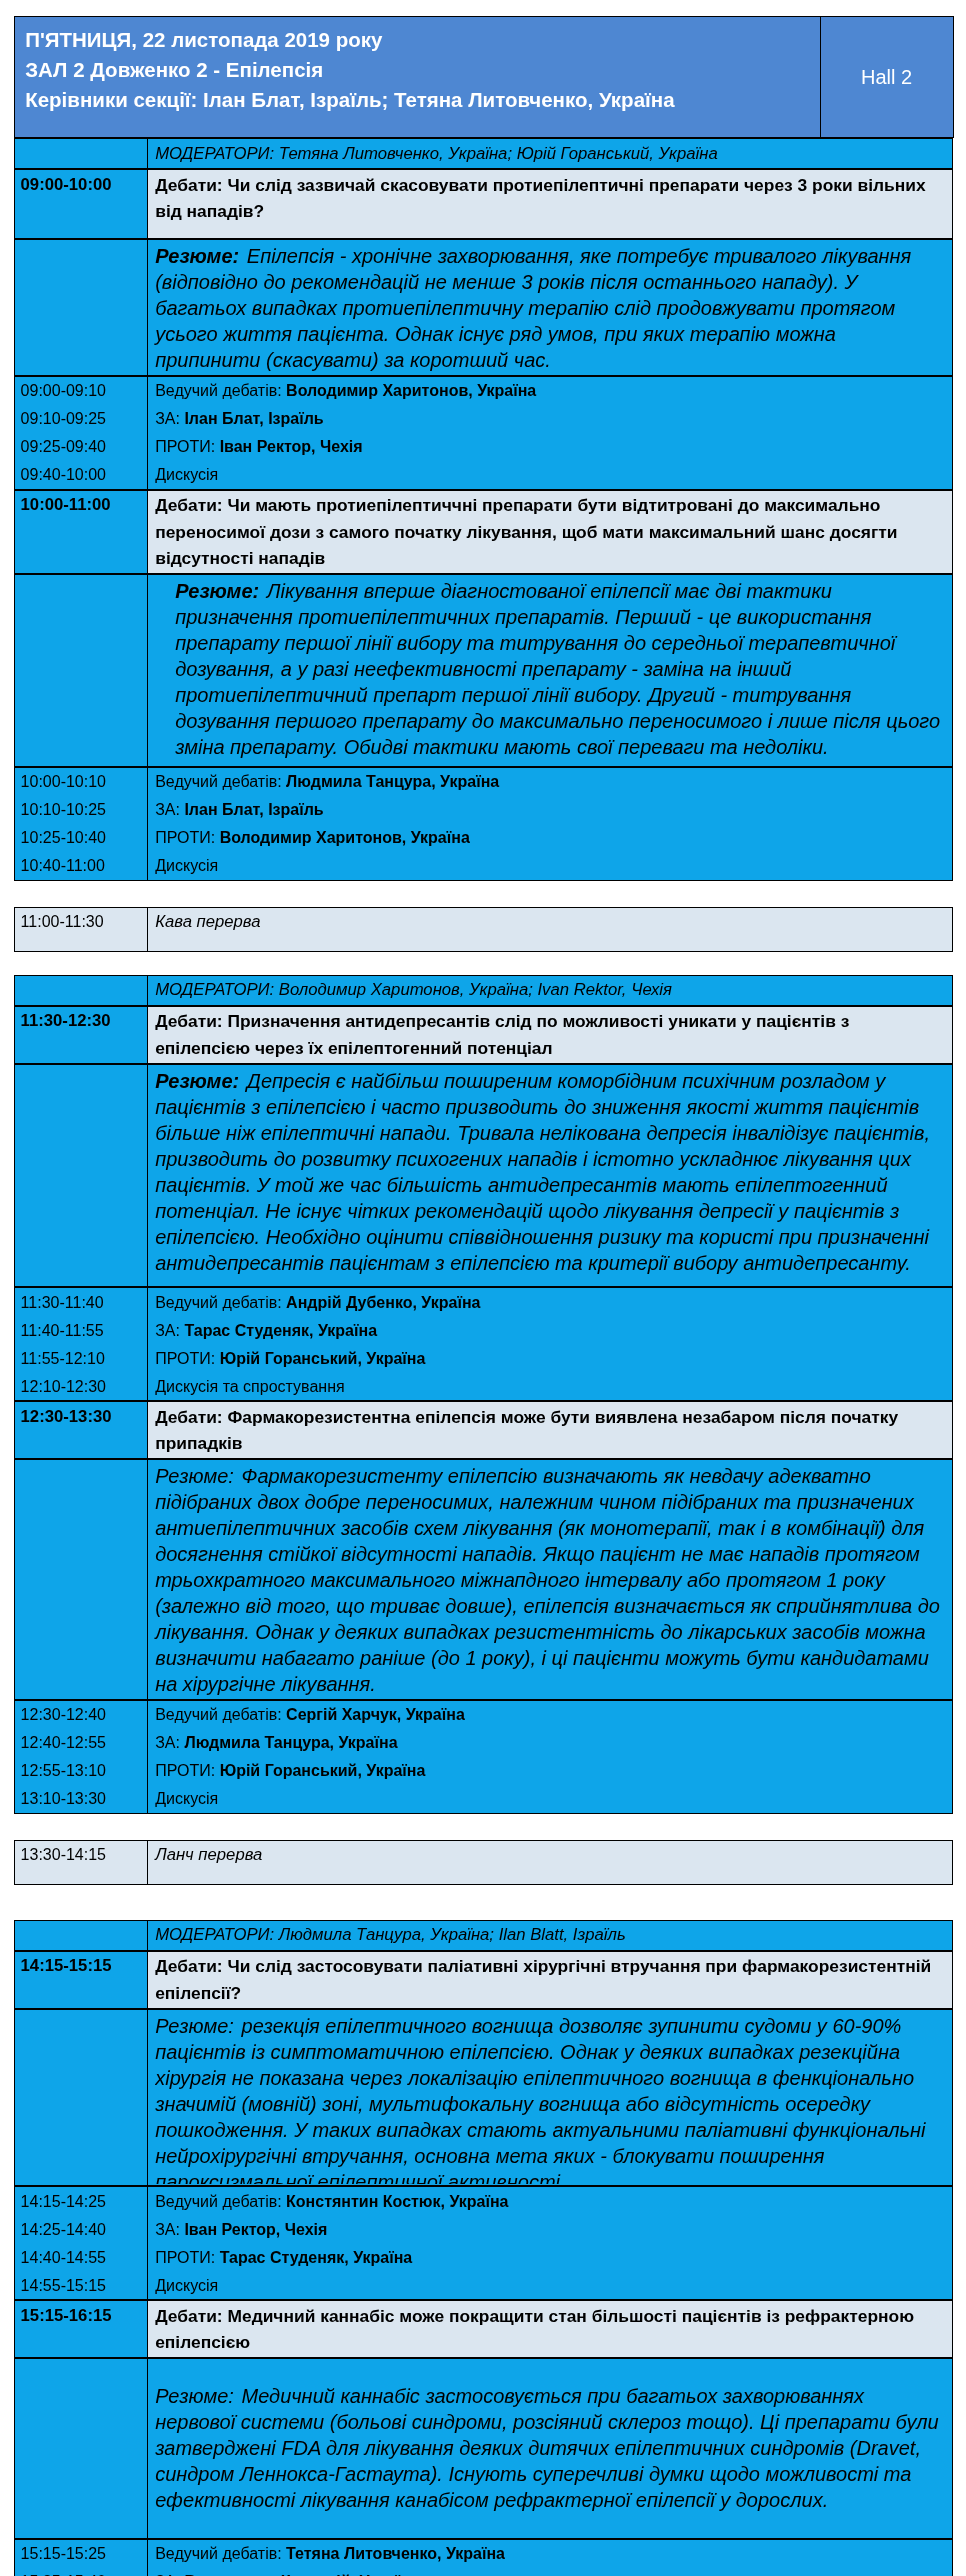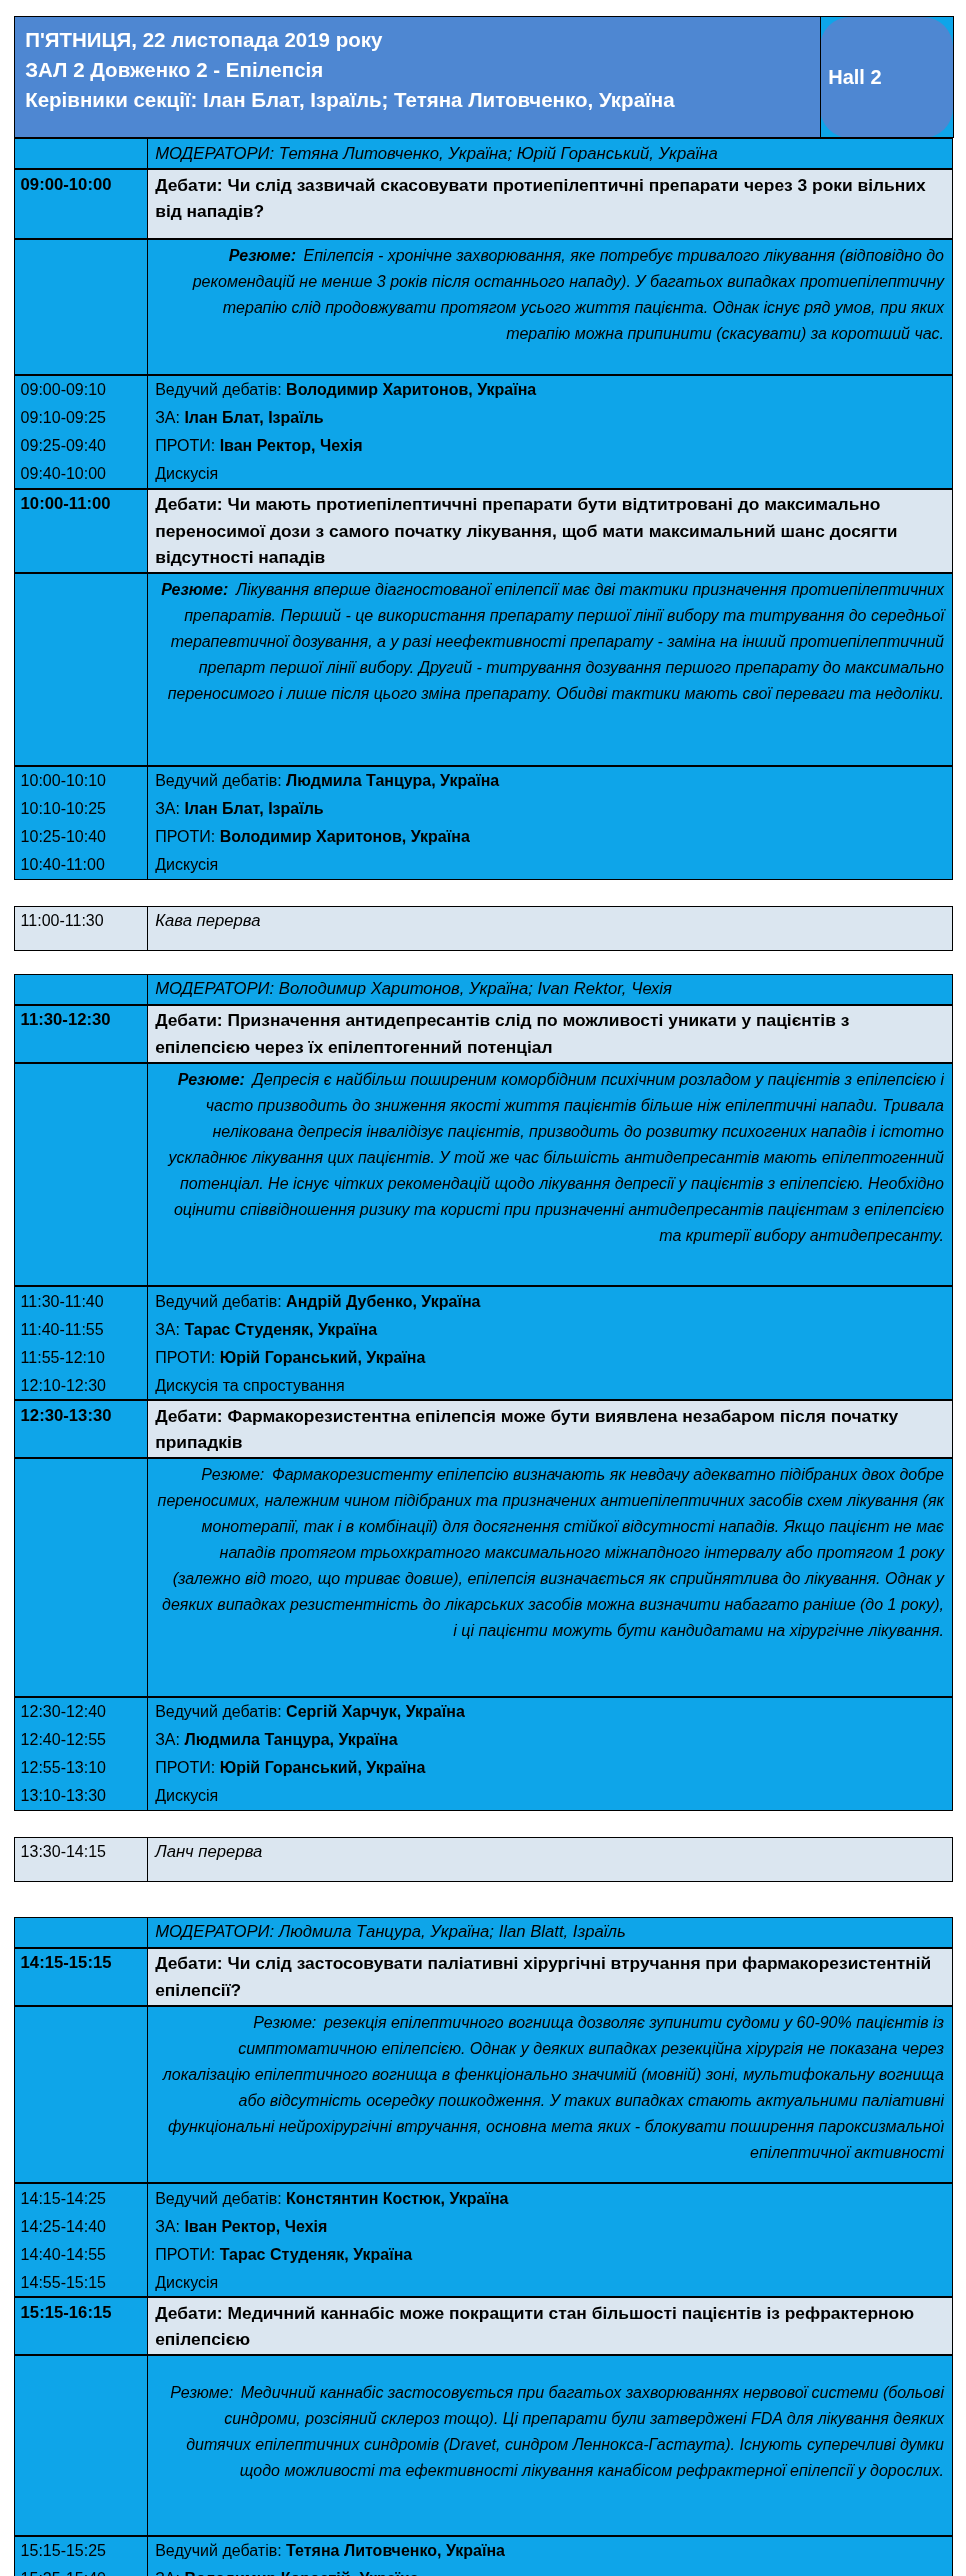--- a/index.html
+++ b/index.html
@@ -41,54 +41,54 @@
   }
   .hdr-main div{
     font-weight:bold;
     font-size:20.5px;
     line-height:30px;
     white-space:nowrap;
   }
   .hdr-hall{
     background:var(--hdrbg);
     color:#fff;
+    text-align:center;
     vertical-align:middle;
-    font-weight:bold;
+    font-weight:normal;
     font-size:20px;
-    border-radius:30px;
   }
 
   
   tr.mr{height:30px;}
   tr.mr td{border-bottom:2.3px solid #000;}
   .mod{font-style:italic; font-size:16.7px; line-height:26px;}
 
   tr.dr td{border-top:2.3px solid #000; border-bottom:2.3px solid #000;}
   .dt{
     background:var(--hlbg);
     font-weight:bold;
     font-size:17.4px;
     line-height:26.5px;
   }
   .t{font-size:16px; line-height:25px; padding-left:6px; padding-right:3px;}
   .tb{font-weight:bold; font-size:16.7px;}
 
   tr.rr td{border-bottom:2.3px solid #000;}
-  .rc{font-style:italic; font-size:16px; line-height:26px; padding-top:3px;text-align:right;}
+  .rc{font-style:italic; font-size:20px; line-height:26px; padding-top:3px;}
   .rl{font-weight:bold; margin-right:7.6px;}
   .rl.plain{font-weight:normal; margin-right:7.6px;}
 
   tr.sr{height:26.5px;}
   tr.sr td{border-top:0; border-bottom:0;}
   .sc{font-size:16px; line-height:25px;}
   .nm{font-weight:bold;}
 
   
   .rh1{min-height:129px;}
-  .rh2{min-height:186px;}
+  .rh2{min-height:186px;margin-left:20px;}
   .rh3{height:217px; overflow:hidden;}
   .rh4{min-height:232px;}
   .rh5{height:171px; overflow:hidden;}
   .rh6{min-height:153px;margin-top:21px;}
   tr.dr1{height:70px;} tr.dr2{height:82px;} tr.dr3{height:47px;}
   tr.dr4{height:50px;} tr.dr5{height:53px;} tr.dr6{height:50px;}
 
   
   table.brk{margin-top:26px;}
   table.brk td{background:var(--hlbg); height:44px;}

